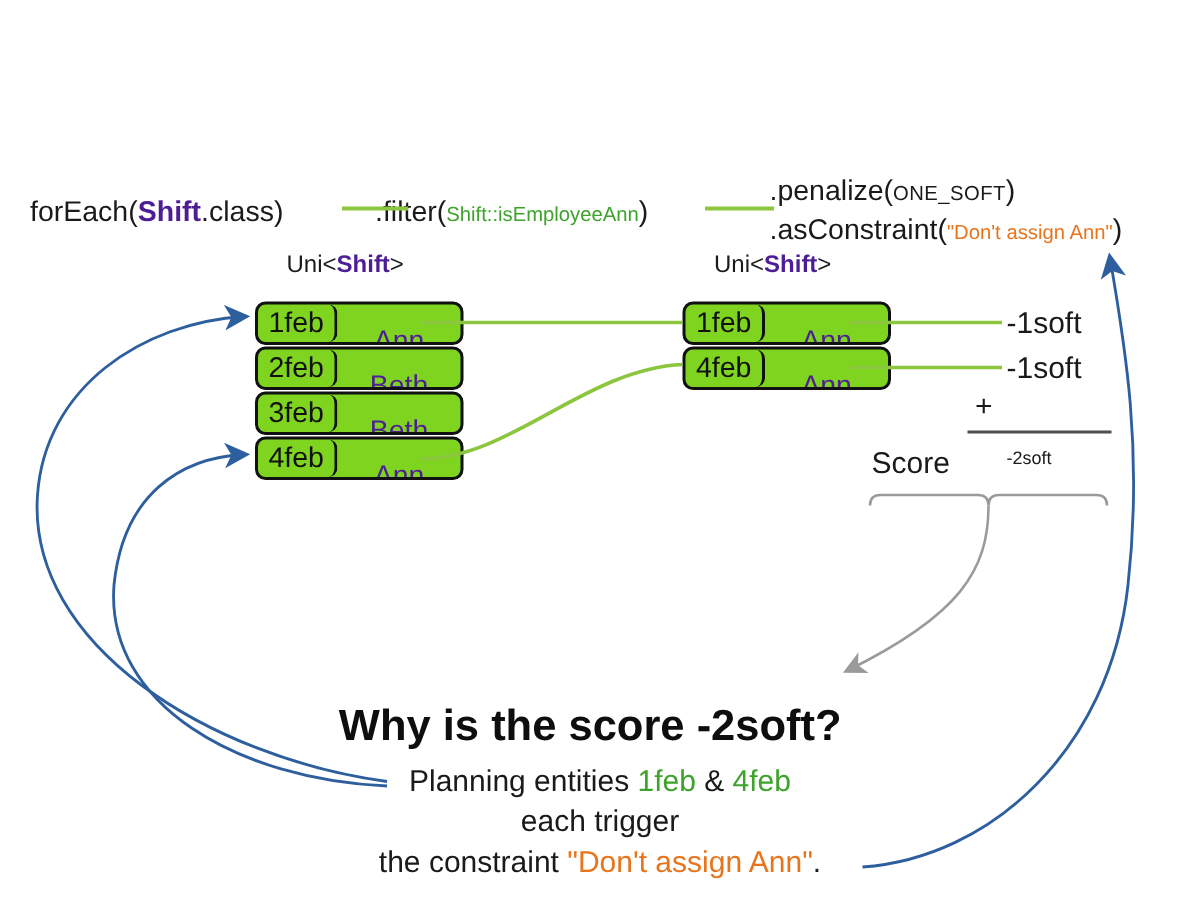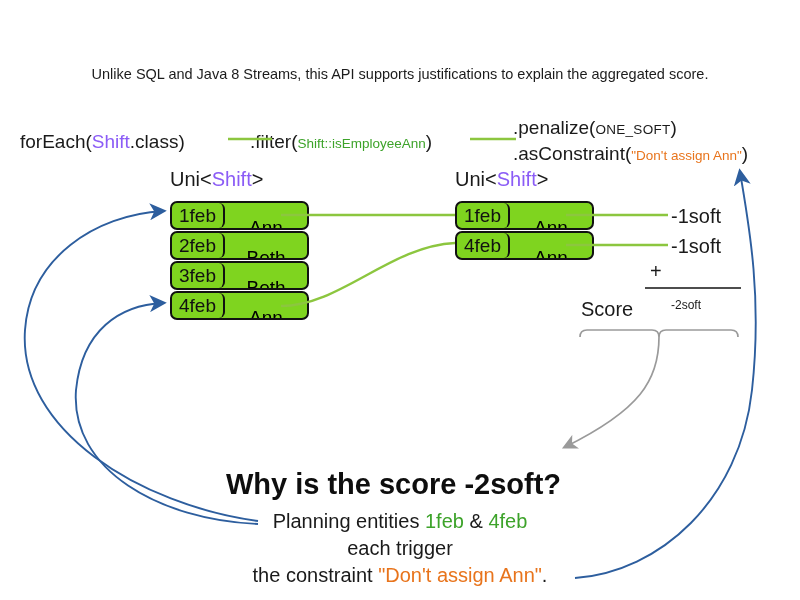--- a/index.html
+++ b/index.html
@@ -42,32 +42,33 @@
     position: absolute;
     font-size: 19px;
     color: #1a1a1a;
     white-space: nowrap;
   }
   .code-foreach { left: 20px; top: 131px; }
   .code-filter  { left: 250px; top: 131px; }
   .code-penalize { left: 513px; top: 117px; }
   .code-asconstraint { left: 513px; top: 143px; }
 
-  .g  { color: #8b5cf6; }        
+  .g  { color: #4c1d95; font-weight: bold; }        
   .gs { color: #3da32a; font-size: 13.5px; }  
   .sc { font-size: 13.5px; letter-spacing: 0.3px; }  
   .orange { color: #e8741c; }
   .orange-s { color: #e8741c; font-size: 13.5px; }
 
   
   .uni {
     position: absolute;
-    font-size: 20px;
+    font-size: 16px;
     color: #1a1a1a;
     white-space: nowrap;
+    margin-left: 21px;
   }
   .uni-left  { left: 170px; top: 168px; }
   .uni-right { left: 455px; top: 168px; }
 
   
   .tuple {
     position: absolute;
     display: flex;
     align-items: stretch;
     height: 29px;
@@ -86,21 +87,21 @@
     box-sizing: border-box;
   }
   .tuple .cell-date {
     width: 53px;
     color: #111111;
     border-right: 2px solid #111111;
     border-radius: 0 6px 6px 0;
   }
   .tuple .cell-name {
     width: 82px;
-    color: #000000;
+    color: #4c1d95;
     margin-top: 24px;
   }
 
   
   .soft-label {
     position: absolute;
     font-size: 20px;
     color: #1a1a1a;
     white-space: nowrap;
     text-align: right;
@@ -160,21 +161,20 @@
     left: 0; top: 0;
     width: 800px; height: 600px;
     pointer-events: none;
   }
 </style>
 </head>
 <body>
 
 <div id="stage">
 
-  <div class="subtitle">Unlike SQL and Java 8 Streams, this API supports justifications to explain the aggregated score.</div>
 
   <div class="code code-foreach"><span>forEach(</span><span class="g">Shift</span><span>.class)</span></div>
 
   <div class="code code-filter"><span>.filter(</span><span class="gs">Shift::isEmployeeAnn</span><span>)</span></div>
 
   <div class="code code-penalize"><span>.penalize(</span><span class="sc">ONE_SOFT</span><span>)</span></div>
 
   <div class="code code-asconstraint"><span>.asConstraint(</span><span class="orange-s">"Don't assign Ann"</span><span>)</span></div>
 
   <div class="uni uni-left"><span>Uni&lt;</span><span class="g">Shift</span><span>&gt;</span></div>

